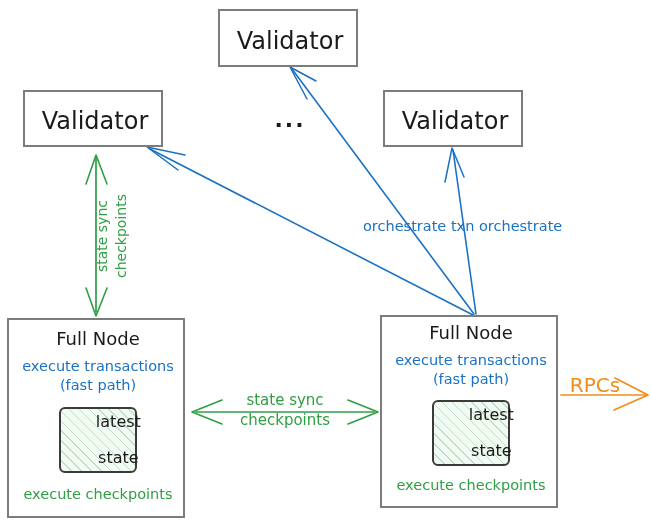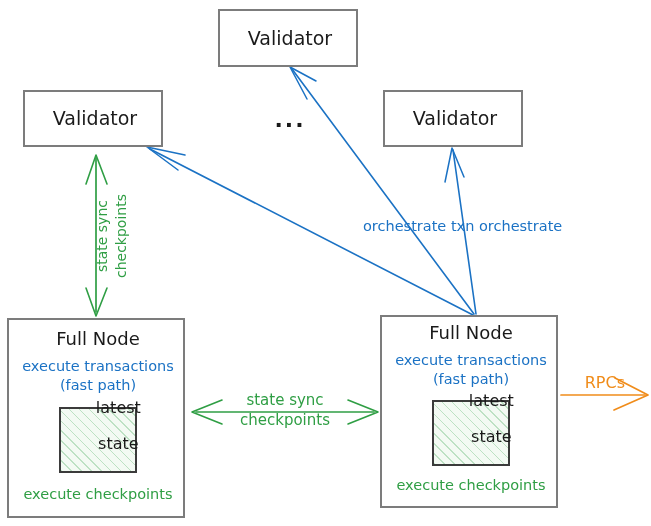--- a/index.html
+++ b/index.html
@@ -32,47 +32,47 @@
     background: #ffffff;
   }
   .lbl {
     position: absolute;
     white-space: pre;
     text-align: center;
     line-height: 1.12;
   }
   .title-text {
     color: #1a1a1a;
-    font-size: 19px;
+    font-size: 24px;
     font-family: "DejaVu Sans", sans-serif;
   }
   .blue-text { color: #1b72c4; }
   .green-text { color: #2f9e44; }
   .orange-text { color: #f08c1a; }
   .dots {
     color: #1a1a1a;
     font-size: 22px;
     letter-spacing: 2px;
     font-weight: bold;
   }
   .state-box {
     position: absolute;
     box-sizing: border-box;
     border: 2px solid #3b3b3b;
-    border-radius: 0;
+    border-radius: 6px;
     background-color: #f3faf3;
     background-image: repeating-linear-gradient(
       45deg,
       rgba(64,168,86,0.30) 0px,
       rgba(64,168,86,0.30) 1px,
       rgba(255,255,255,0) 1px,
       rgba(255,255,255,0) 7px
     );
     display: flex;
-    align-items: flex-end;
+    align-items: center;
     justify-content: center;
   }
   .state-box .inner {
     text-align: center;
     color: #1a1a1a;
     font-size: 16px;
     line-height: 1.12;
     white-space: pre;
   }
   .rot-label {
@@ -179,15 +179,15 @@
         <span>state</span>
       </div>
     </div>
 
     <div class="lbl green-text" style="left:0; top:160px; width:178px; font-size:14.5px;">execute checkpoints</div>
   </div>
 
   <div class="lbl green-text" style="left:215px; top:392px; width:140px; font-size:15px;">state sync</div>
   <div class="lbl green-text" style="left:215px; top:412px; width:140px; font-size:15px;">checkpoints</div>
 
-  <div class="lbl orange-text" style="left:565px; top:374px; width:60px; font-size:16px; text-align:right;">RPCs</div>
+  <div class="lbl orange-text" style="left:565px; top:374px; width:60px; font-size:20px; text-align:center;">RPCs</div>
 
 </div>
 
 </body></html>

